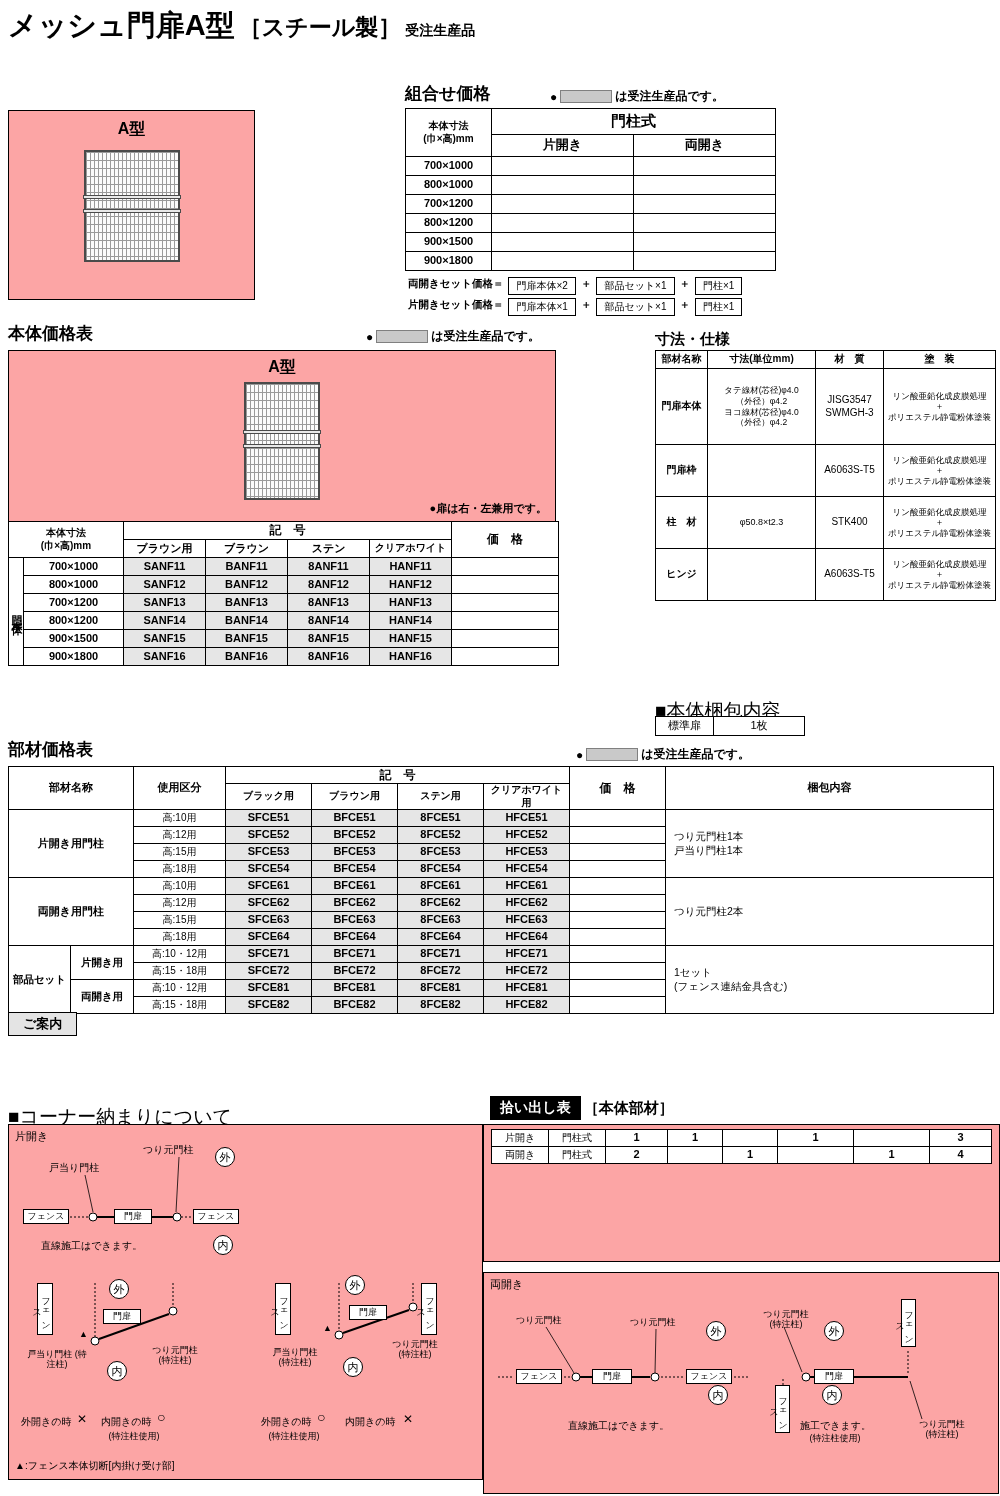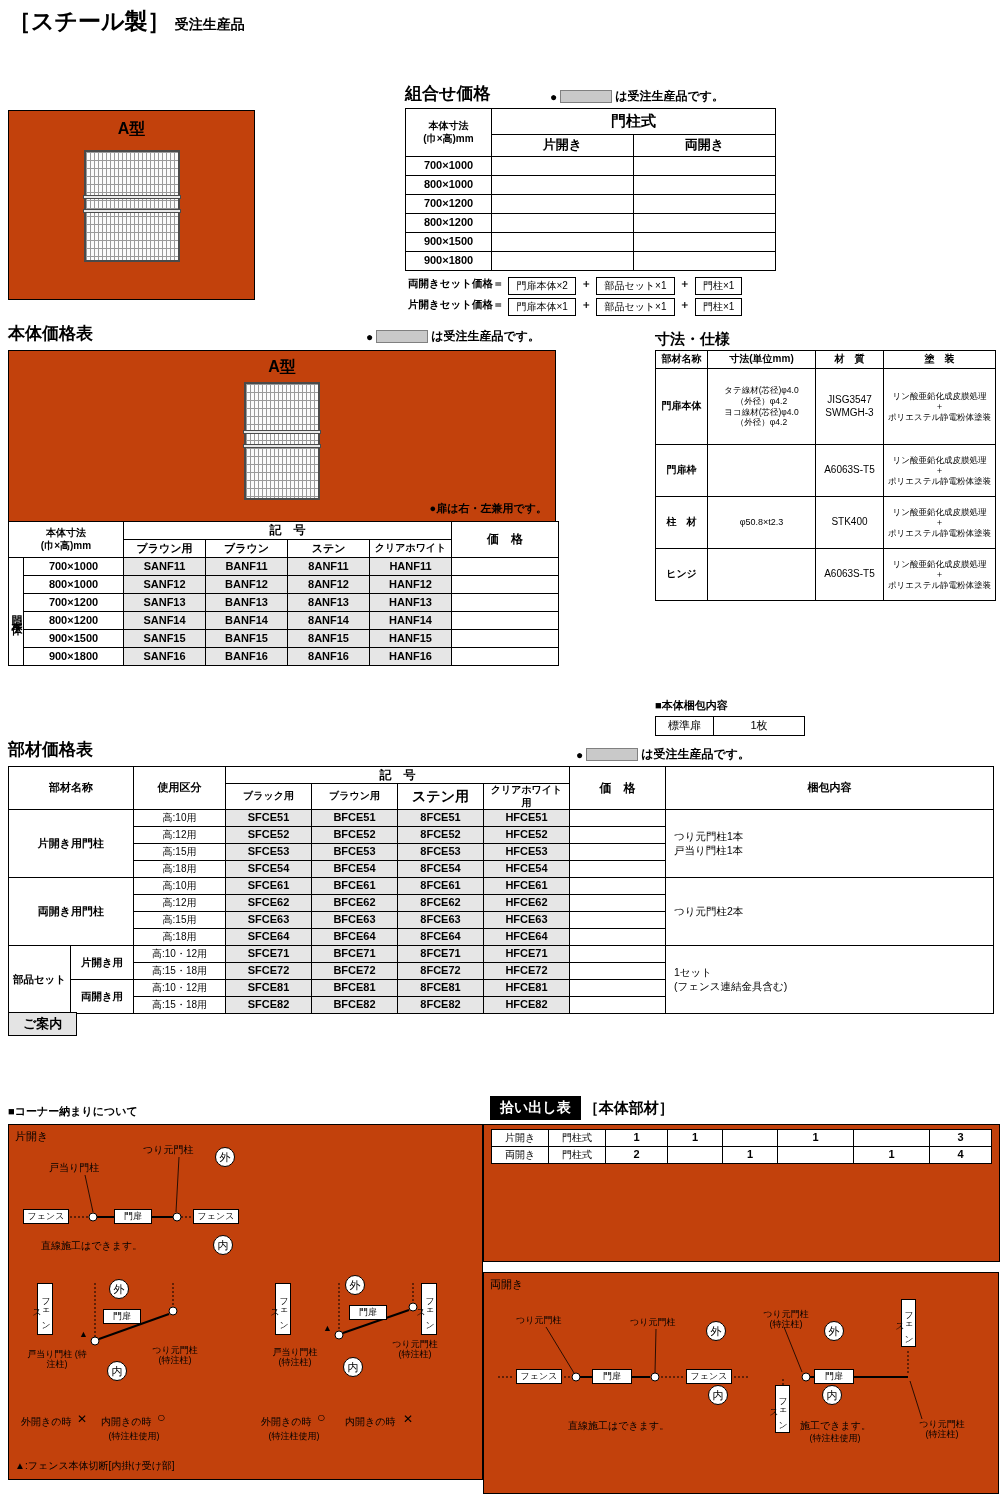--- a/index.html
+++ b/index.html
@@ -19,32 +19,33 @@
 .fbox{display:inline-block;border:1px solid #000;padding:1px 7px;font-size:10px;font-weight:normal;background:#fff}
 .gate{position:relative;border:2px solid #4a4a4a;background-color:#fbfbfb;background-image:repeating-linear-gradient(to right,#9a9a9a 0 1px,transparent 1px 4px),repeating-linear-gradient(to bottom,#9a9a9a 0 1px,transparent 1px 8px)}
 .gate i{position:absolute;left:-3px;right:-3px;height:4px;background:#e9e9e9;border:1px solid #4a4a4a}
 .vert{writing-mode:vertical-rl;text-orientation:upright;letter-spacing:3px;font-size:11px;font-weight:bold;padding:2px 0}
 .circ{position:absolute;width:20px;height:20px;border:1px solid #000;border-radius:50%;text-align:center;line-height:18px;font-size:11px;background:#fff;z-index:2}
 .hbox{position:absolute;border:1px solid #000;background:#fff;font-size:9px;text-align:center;line-height:13px;z-index:2}
 .vbox{position:absolute;border:1px solid #000;background:#fff;writing-mode:vertical-rl;text-orientation:upright;font-size:9px;line-height:1;letter-spacing:1px;padding:3px 2px;z-index:2;text-align:center}
 .dlabel{position:absolute;font-size:10px;z-index:2;white-space:nowrap}
 .dlabel9{position:absolute;font-size:9px;z-index:2;line-height:1.15;text-align:center}
 .dsvg{position:absolute;left:0;top:0}
-.panel{position:absolute;border:1px solid #000;background:#c2410c}
+.panel{position:absolute;border:1px solid #000;background:#fca5a5}
 .head17{position:absolute;font-size:17px;font-weight:bold}
 .head15{position:absolute;font-size:15px;font-weight:bold}
-.head13{position:absolute;font-size:11px;font-weight:bold}
+.head13{position:absolute;font-size:19px;font-weight:normal}
 .mark{position:absolute;z-index:2;font-weight:bold}
 </style>
 </head>
 <body>
 
 <div class="page">
 
   <div class="abs" style="left:8px;top:6px;display:flex;align-items:baseline;gap:4px">
+    <span style="font-size:29px;font-weight:bold">メッシュ門扉A型</span>
     <span style="font-size:23px;font-weight:bold">［スチール製］</span>
     <span style="font-size:14px;font-weight:bold">受注生産品</span>
   </div>
 
   <div class="panel" style="left:8px;top:110px;width:247px;height:190px">
     <div style="text-align:center;font-size:16px;font-weight:bold;padding-top:8px">A型</div>
     <div class="gate" style="width:96px;height:112px;margin:10px auto 0">
       <i style="top:40%"></i>
       <i style="top:53%"></i>
     </div>
@@ -300,21 +301,21 @@
         <tr style="height:17px">
       <th colspan="2" rowspan="2">部材名称</th>
       <th rowspan="2">使用区分</th>
       <th colspan="4" style="font-size:12px">記　号</th>
       <th rowspan="2" style="font-size:12px">価　格</th>
       <th rowspan="2">梱包内容</th>
     </tr>
     <tr style="height:17px">
       <th style="font-size:10px">ブラック用</th>
       <th style="font-size:10px">ブラウン用</th>
-      <th style="font-size:14px">ステン用</th>
+      <th style="font-size:10px">ステン用</th>
       <th style="font-size:10px">クリアホワイト用</th>
     </tr>
     <tr style="height:17px">
           <td colspan="2" rowspan="4" class="b">片開き用門柱</td>
           <td style="font-size:10px">高:10用</td>
           <td class="b shade">SFCE51</td>
           <td class="b shade">BFCE51</td>
           <td class="b shade">8FCE51</td>
           <td class="b shade">HFCE51</td>
           <td></td>

